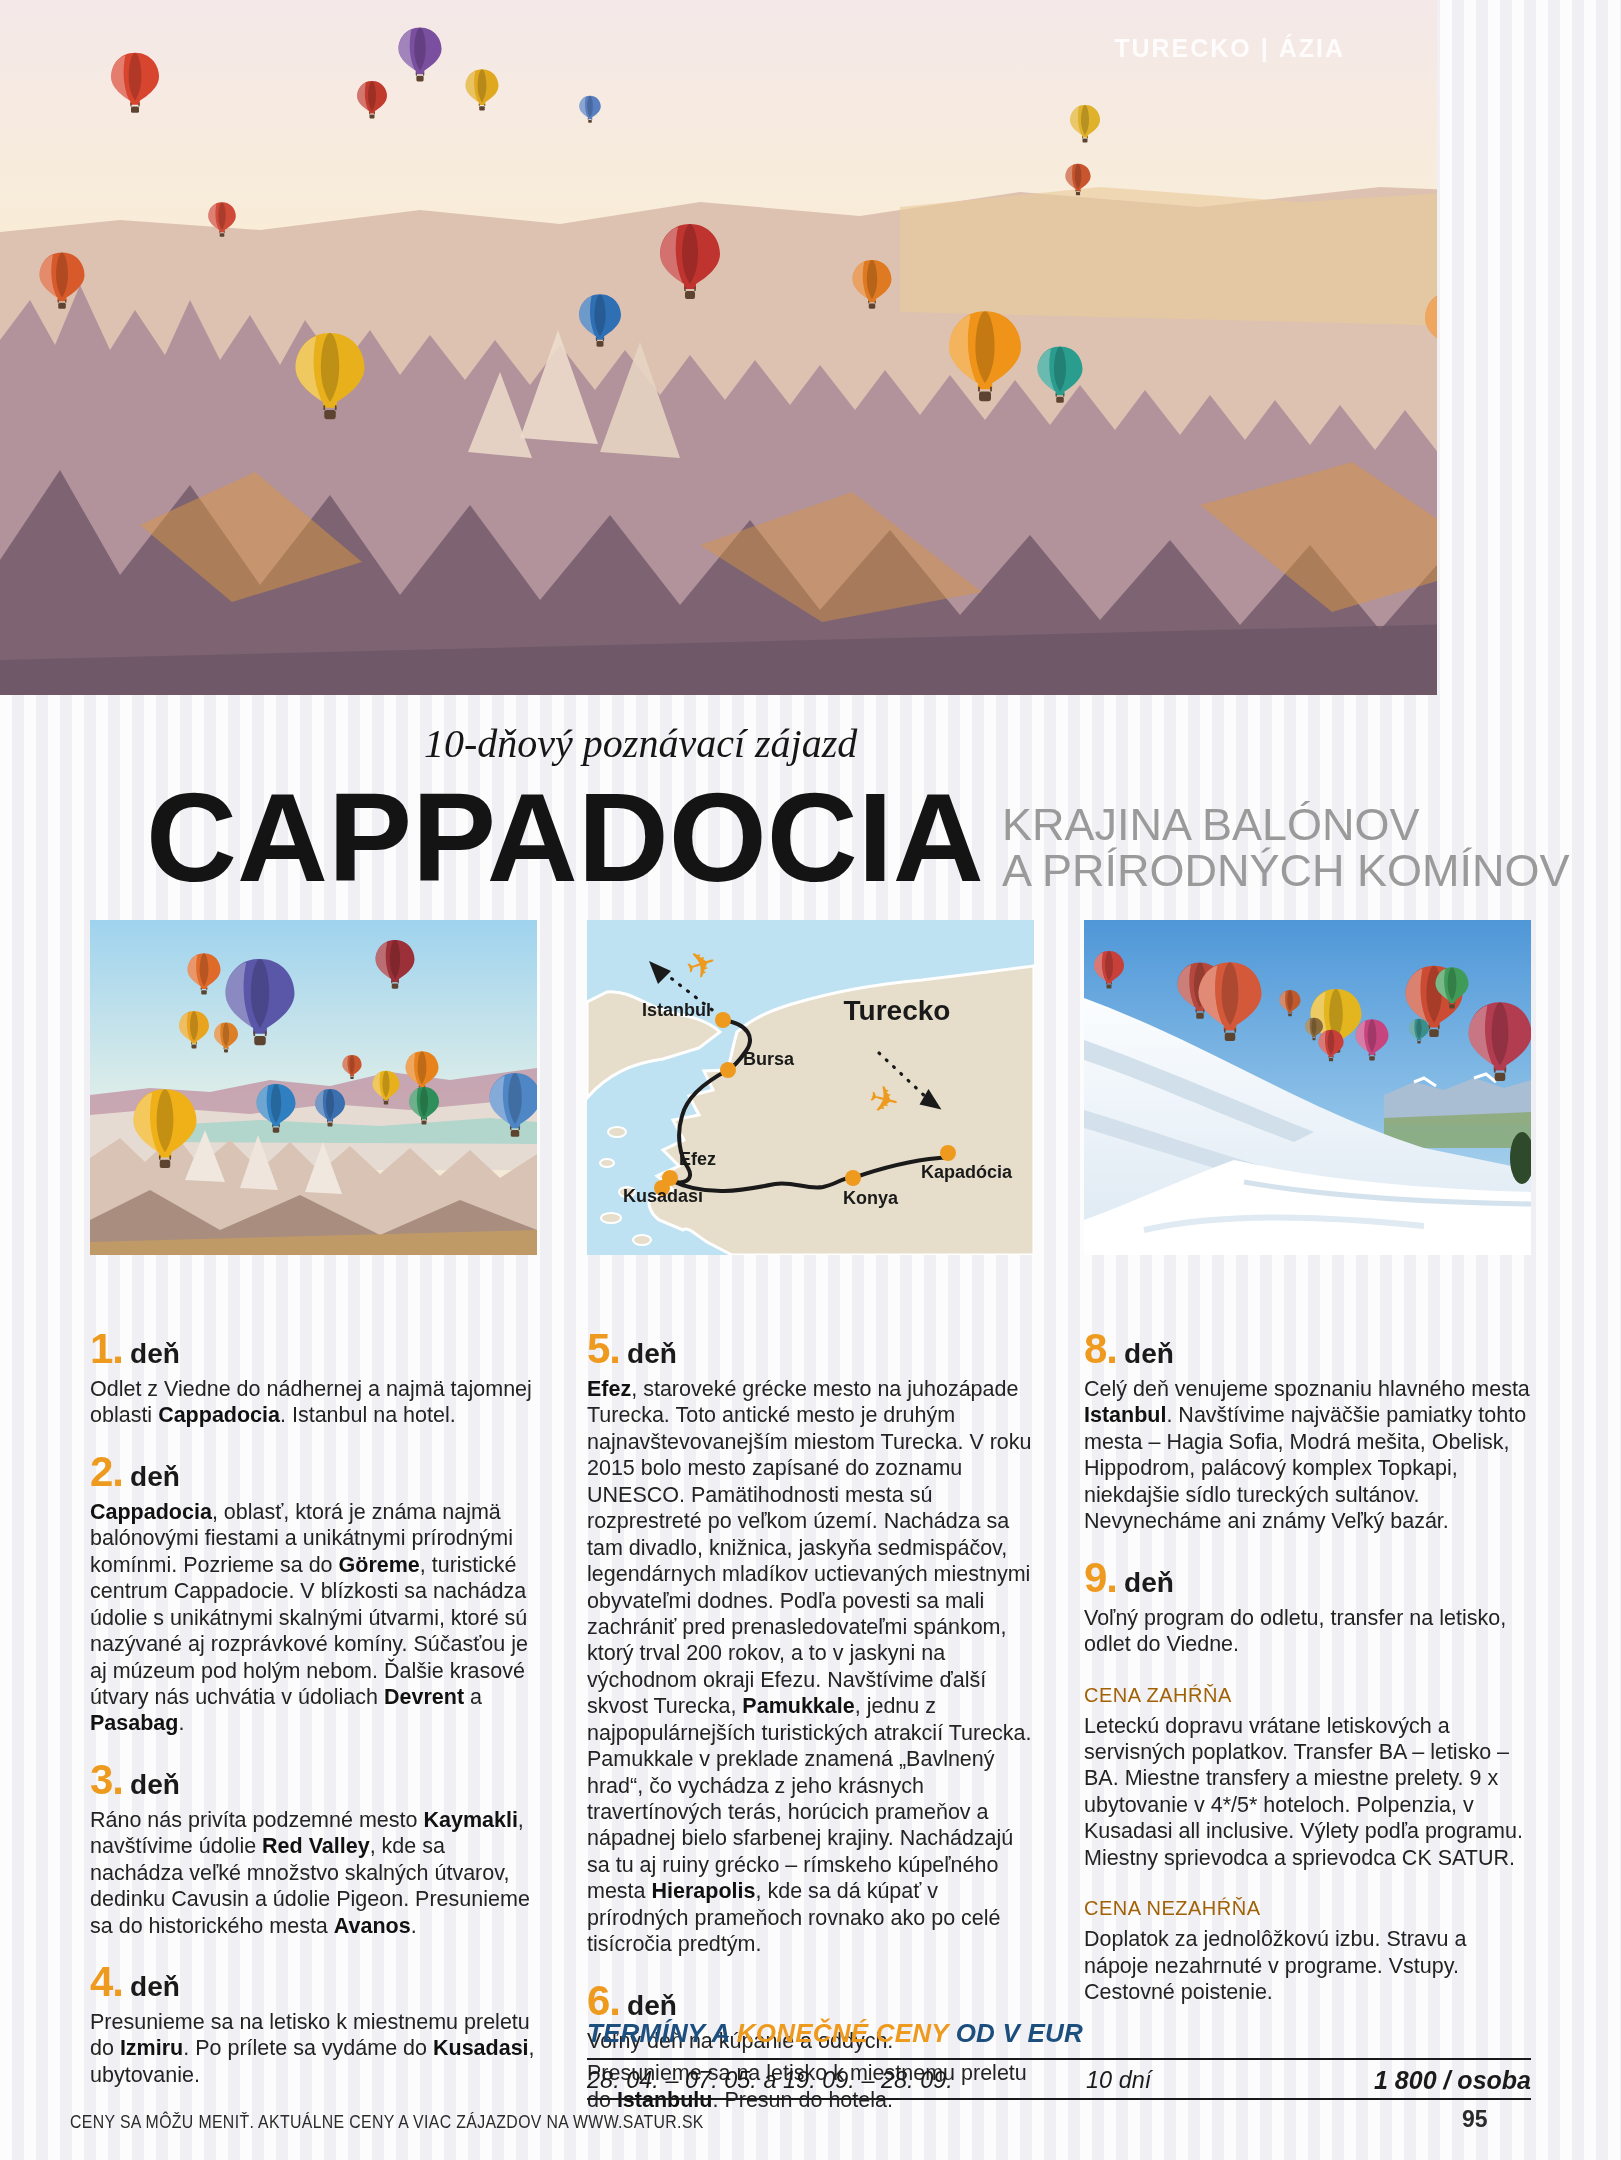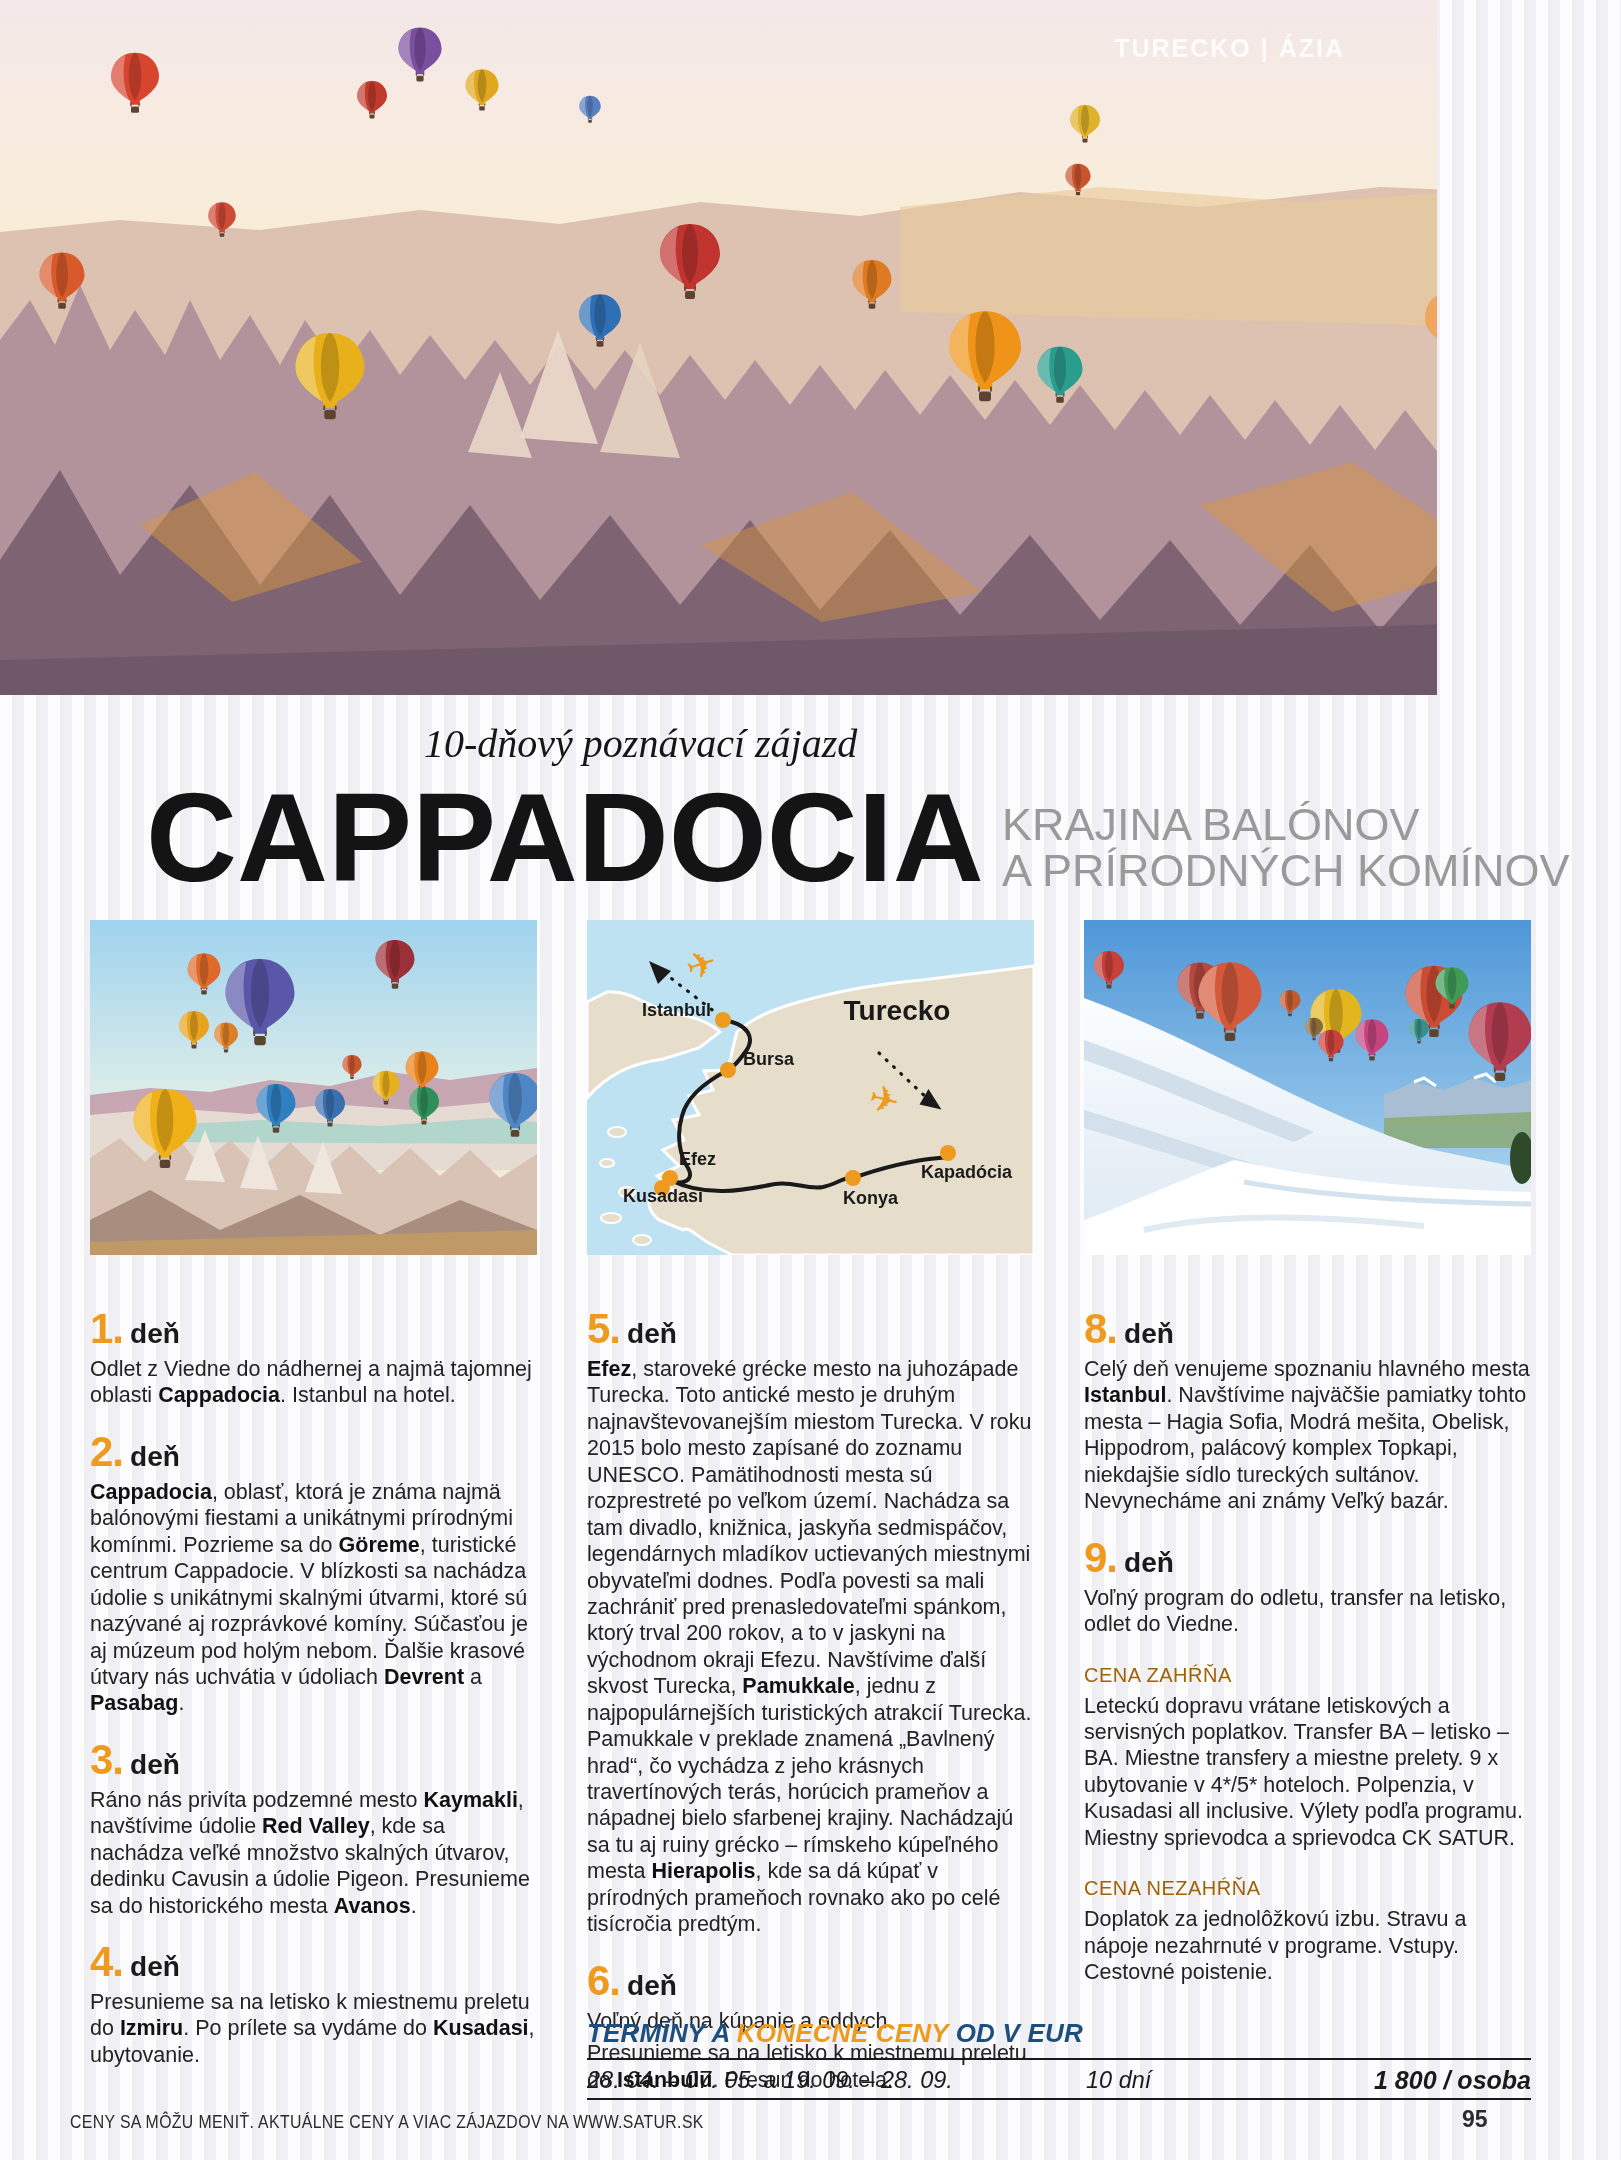--- a/index.html
+++ b/index.html
@@ -33,21 +33,21 @@
     font-weight:400;
   }
 
   
   .panels{left:90px;top:920px;width:1441px;display:flex;gap:50px;}
   .panel{width:447px;height:335px;overflow:hidden;flex:0 0 auto;}
   .panel svg{display:block;}
 
   
   .columns{left:90px;top:1308px;width:1441px;display:flex;gap:50px;}
-  .col{width:447px;flex:0 0 auto;}
+  .col{width:447px;flex:0 0 auto;margin-top:20px;}
   .day-head{margin:22px 0 2px 0;line-height:1;}
   .day-head:first-child{margin-top:0;}
   .day-num{font-size:42px;font-weight:bold;color:#ee9a1e;letter-spacing:-1px;}
   .day-word{font-size:28px;font-weight:bold;color:#1a1a1a;margin-left:7px;}
   .body-text{margin:6px 0 0 0;font-size:21.5px;line-height:1.23;color:#232323;}
   .body-text b{color:#111;}
   .sec-head{margin:26px 0 2px 0;font-size:20px;font-weight:normal;color:#a16207;letter-spacing:.5px;}
 
   
   .price{left:587px;top:2018px;width:944px;font-style:italic;}

